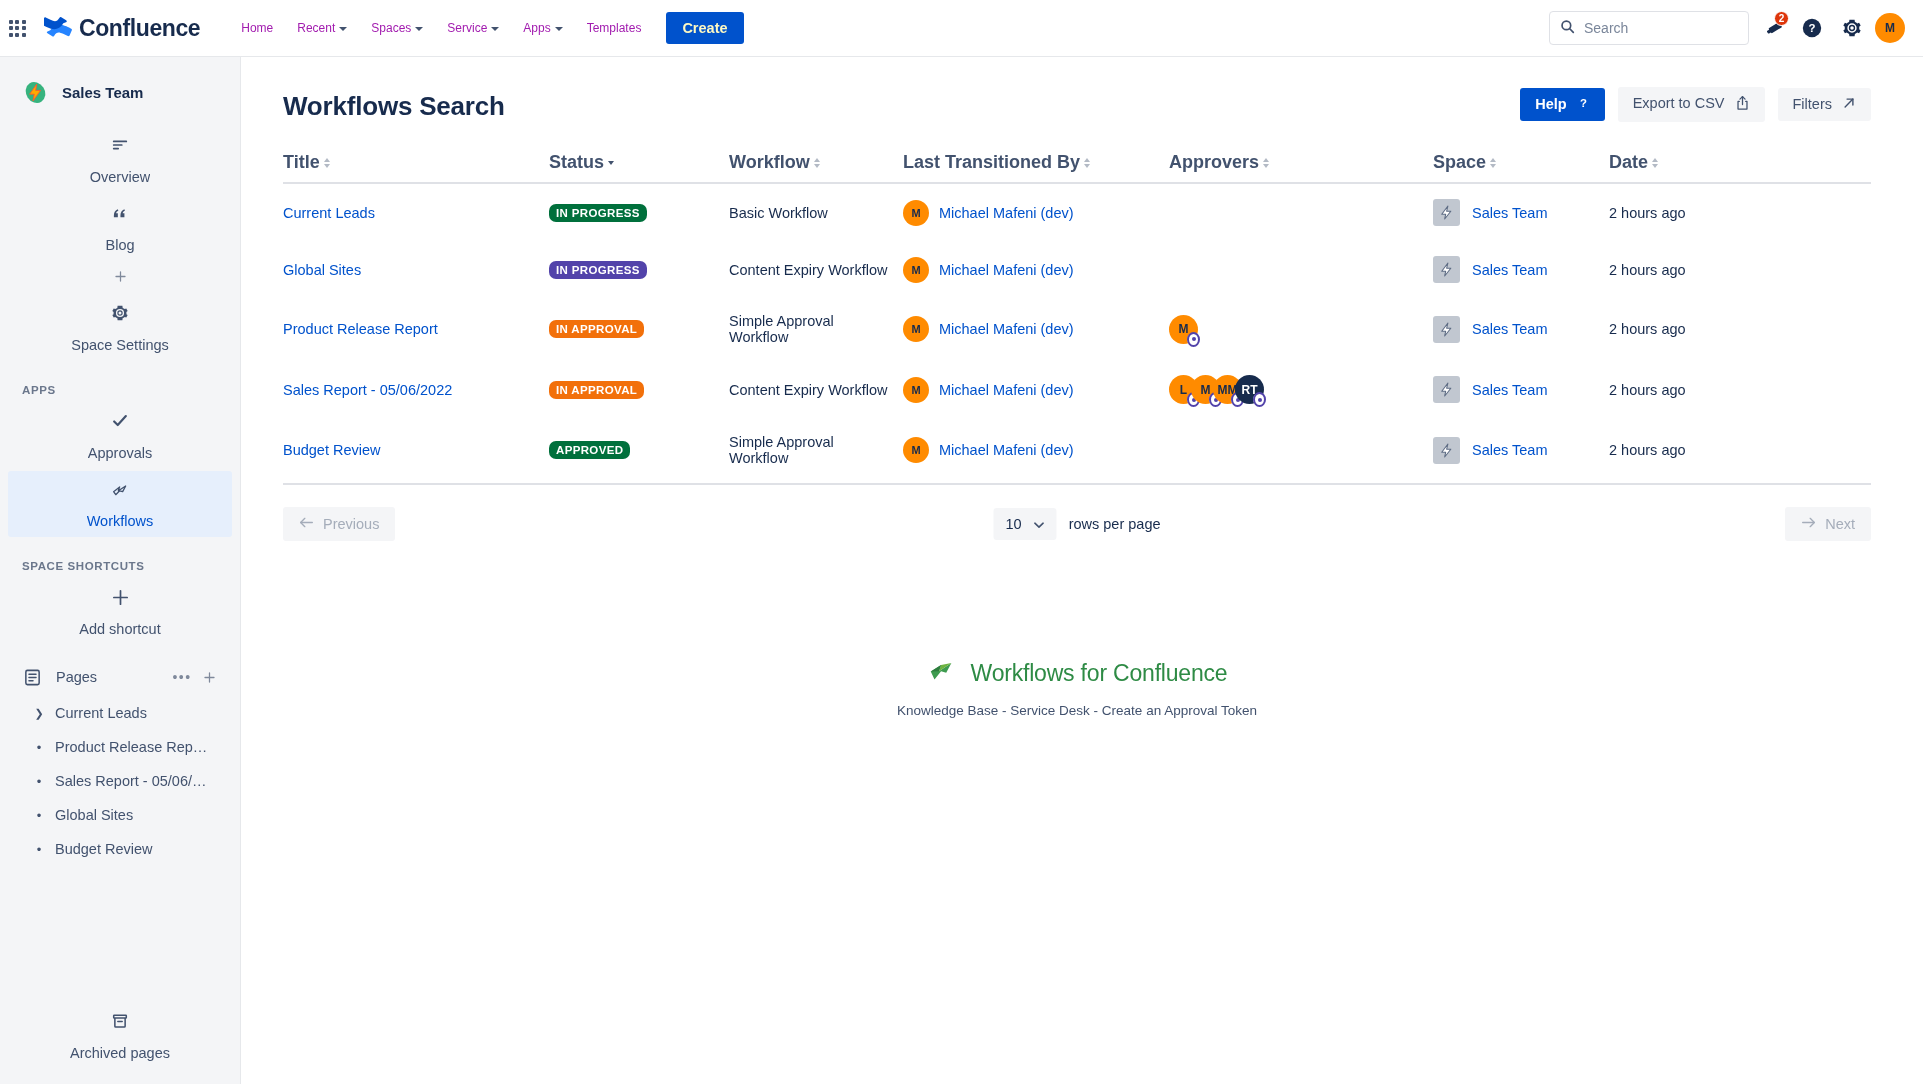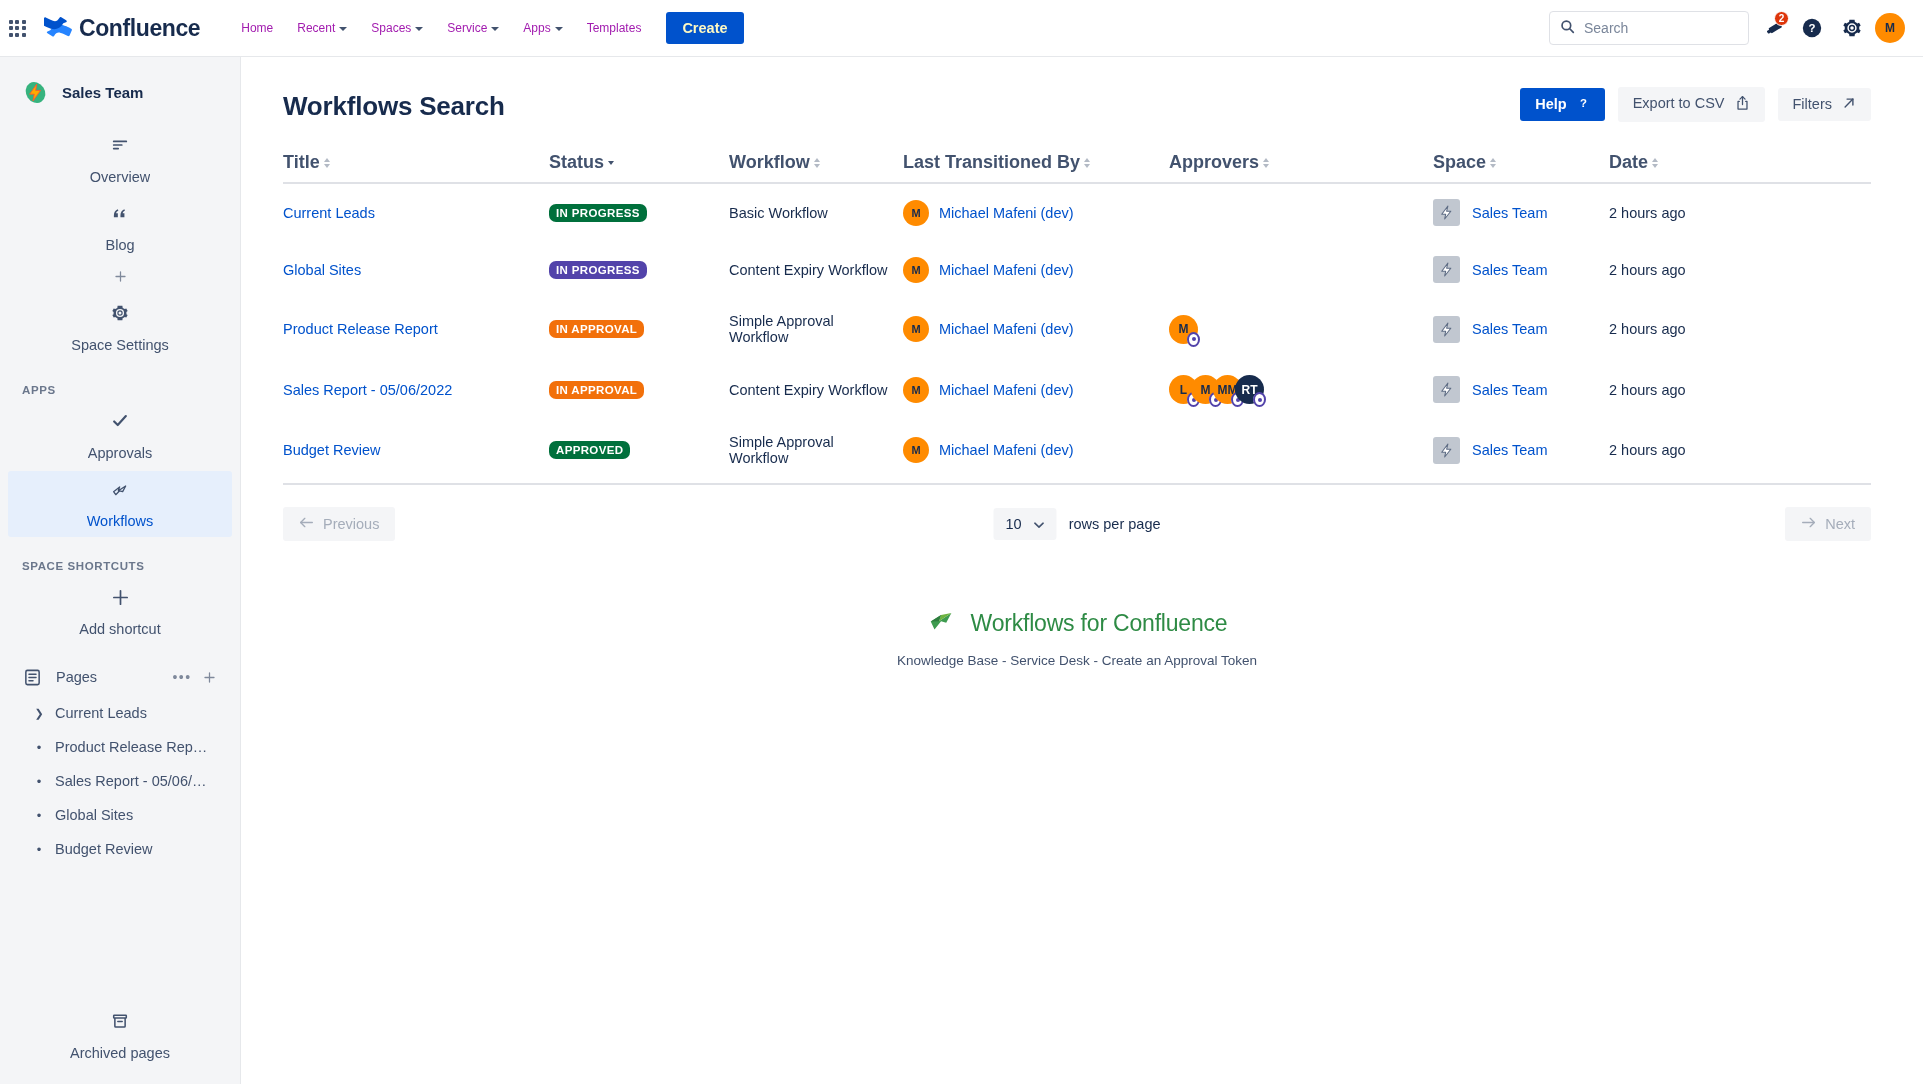--- a/index.html
+++ b/index.html
@@ -215,21 +215,21 @@
   .pg-center { position: absolute; left: 50%; transform: translateX(-50%); display: flex; align-items: center; gap: 12px; }
   .rows-select {
     display: flex; gap: 12px;
     background: #F4F5F7; border-radius: 3px; padding: 8px 12px;
     font-size: 14.5px; color: #172B4D; cursor: pointer;
   }
   .rows-label { font-size: 14.5px; color: #172B4D; }
 
   
   .footer-brand {
-    margin-top: 65px; display: flex; flex-direction: column;
+    margin-top: 115px; display: flex; flex-direction: column;
     align-items: center; gap: 13px;
   }
   .fb-row { display: flex; align-items: center; gap: 14px; }
   .fb-title { font-size: 23px; color: #2E8B45; letter-spacing: -0.2px; }
   .fb-links { font-size: 13.5px; color: #42526E; }
 </style>
 </head>
 <body>
 
 <div class="topnav">

